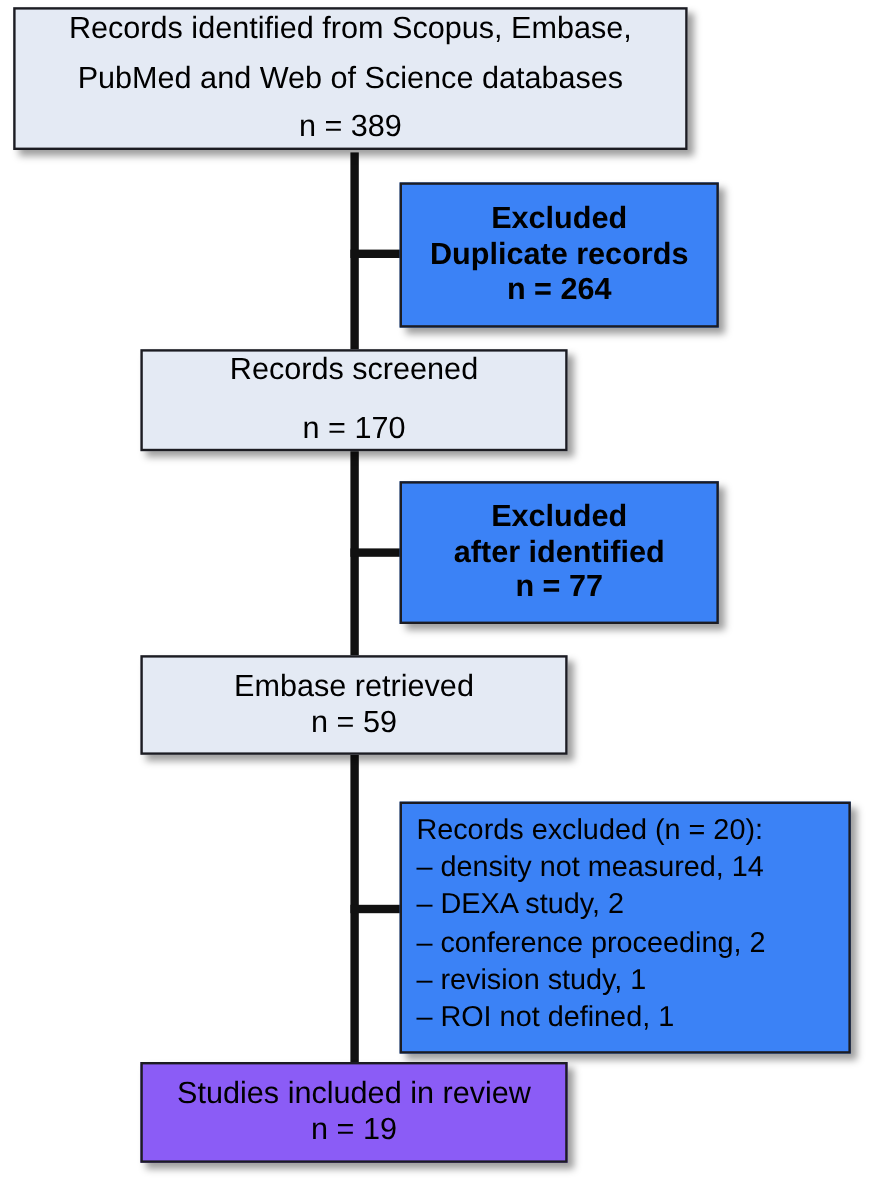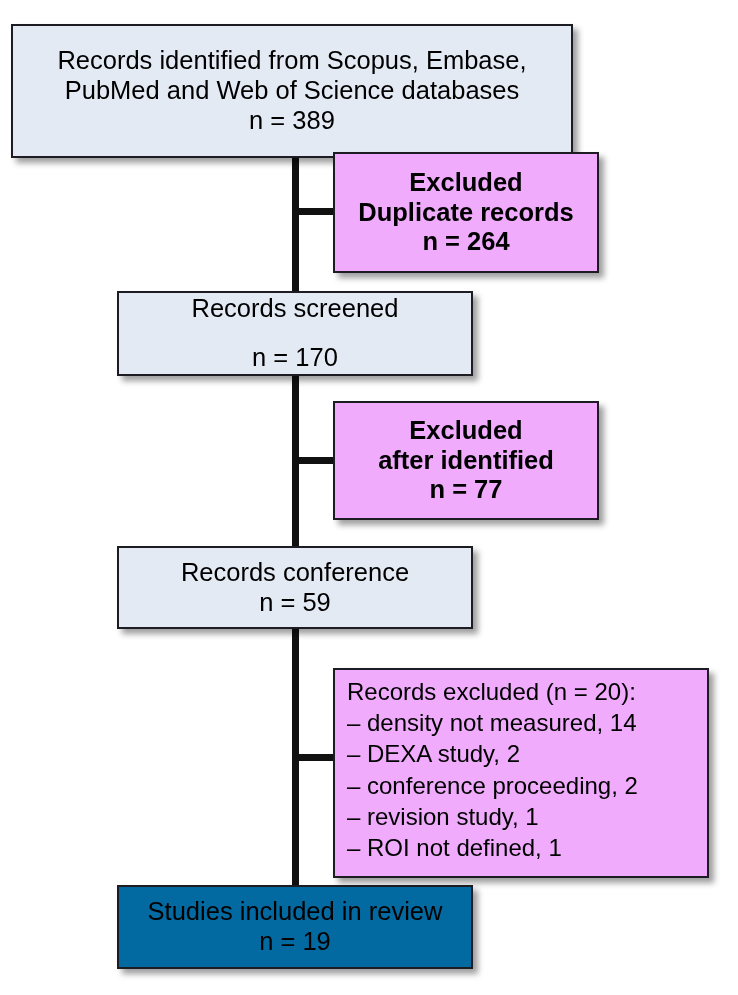--- a/index.html
+++ b/index.html
@@ -34,29 +34,29 @@
     display: flex;
     flex-direction: column;
     justify-content: center;
     color: #000000;
     line-height: 1.17;
   }
   .node.center { align-items: center; text-align: center; }
   .node.left   { align-items: flex-start; text-align: left; }
 
   .node-blue  { background: #e4eaf4; }
-  .node-pink  { background: #f0abfc; }
-  .node-green { background: #0369a1; }
+  .node-pink  { background: #3b82f6; }
+  .node-green { background: #8b5cf6; }
 
   .node .tline { display: block; white-space: nowrap; }
 
   
   #box-identified {
-    left: 11px;  top: 24px;  width: 562px; height: 134px;
-    font-size: 25.5px; padding: 0 10px;
+    left: 11px;  top: 6px;  width: 562px; height: 119px;
+    font-size: 25.5px; padding: 0 10px; gap: 11px;
   }
   #box-duplicates {
     left: 333px; top: 152px; width: 266px; height: 121px;
     font-size: 25.5px; font-weight: bold; padding: 0 8px;
   }
   #box-screened {
     left: 117px; top: 291px; width: 356px; height: 85px;
     font-size: 25.5px; padding: 0 8px; gap: 19px;
   }
   #box-excluded-screening {
@@ -118,21 +118,21 @@
     <span class="tline">n = 170</span>
   </div>
 
   <div class="node node-pink center" id="box-excluded-screening">
     <span class="tline">Excluded</span>
     <span class="tline">after identified</span>
     <span class="tline">n = 77</span>
   </div>
 
   <div class="node node-blue center" id="box-retrieved">
-    <span class="tline">Records conference</span>
+    <span class="tline">Embase retrieved</span>
     <span class="tline">n = 59</span>
   </div>
 
   <div class="node node-pink left" id="box-records-excluded">
     <span class="tline">Records excluded (n = 20):</span>
     <span class="tline">– density not measured, 14</span>
     <span class="tline">– DEXA study, 2</span>
     <span class="tline">– conference proceeding, 2</span>
     <span class="tline">– revision study, 1</span>
     <span class="tline">– ROI not defined, 1</span>

